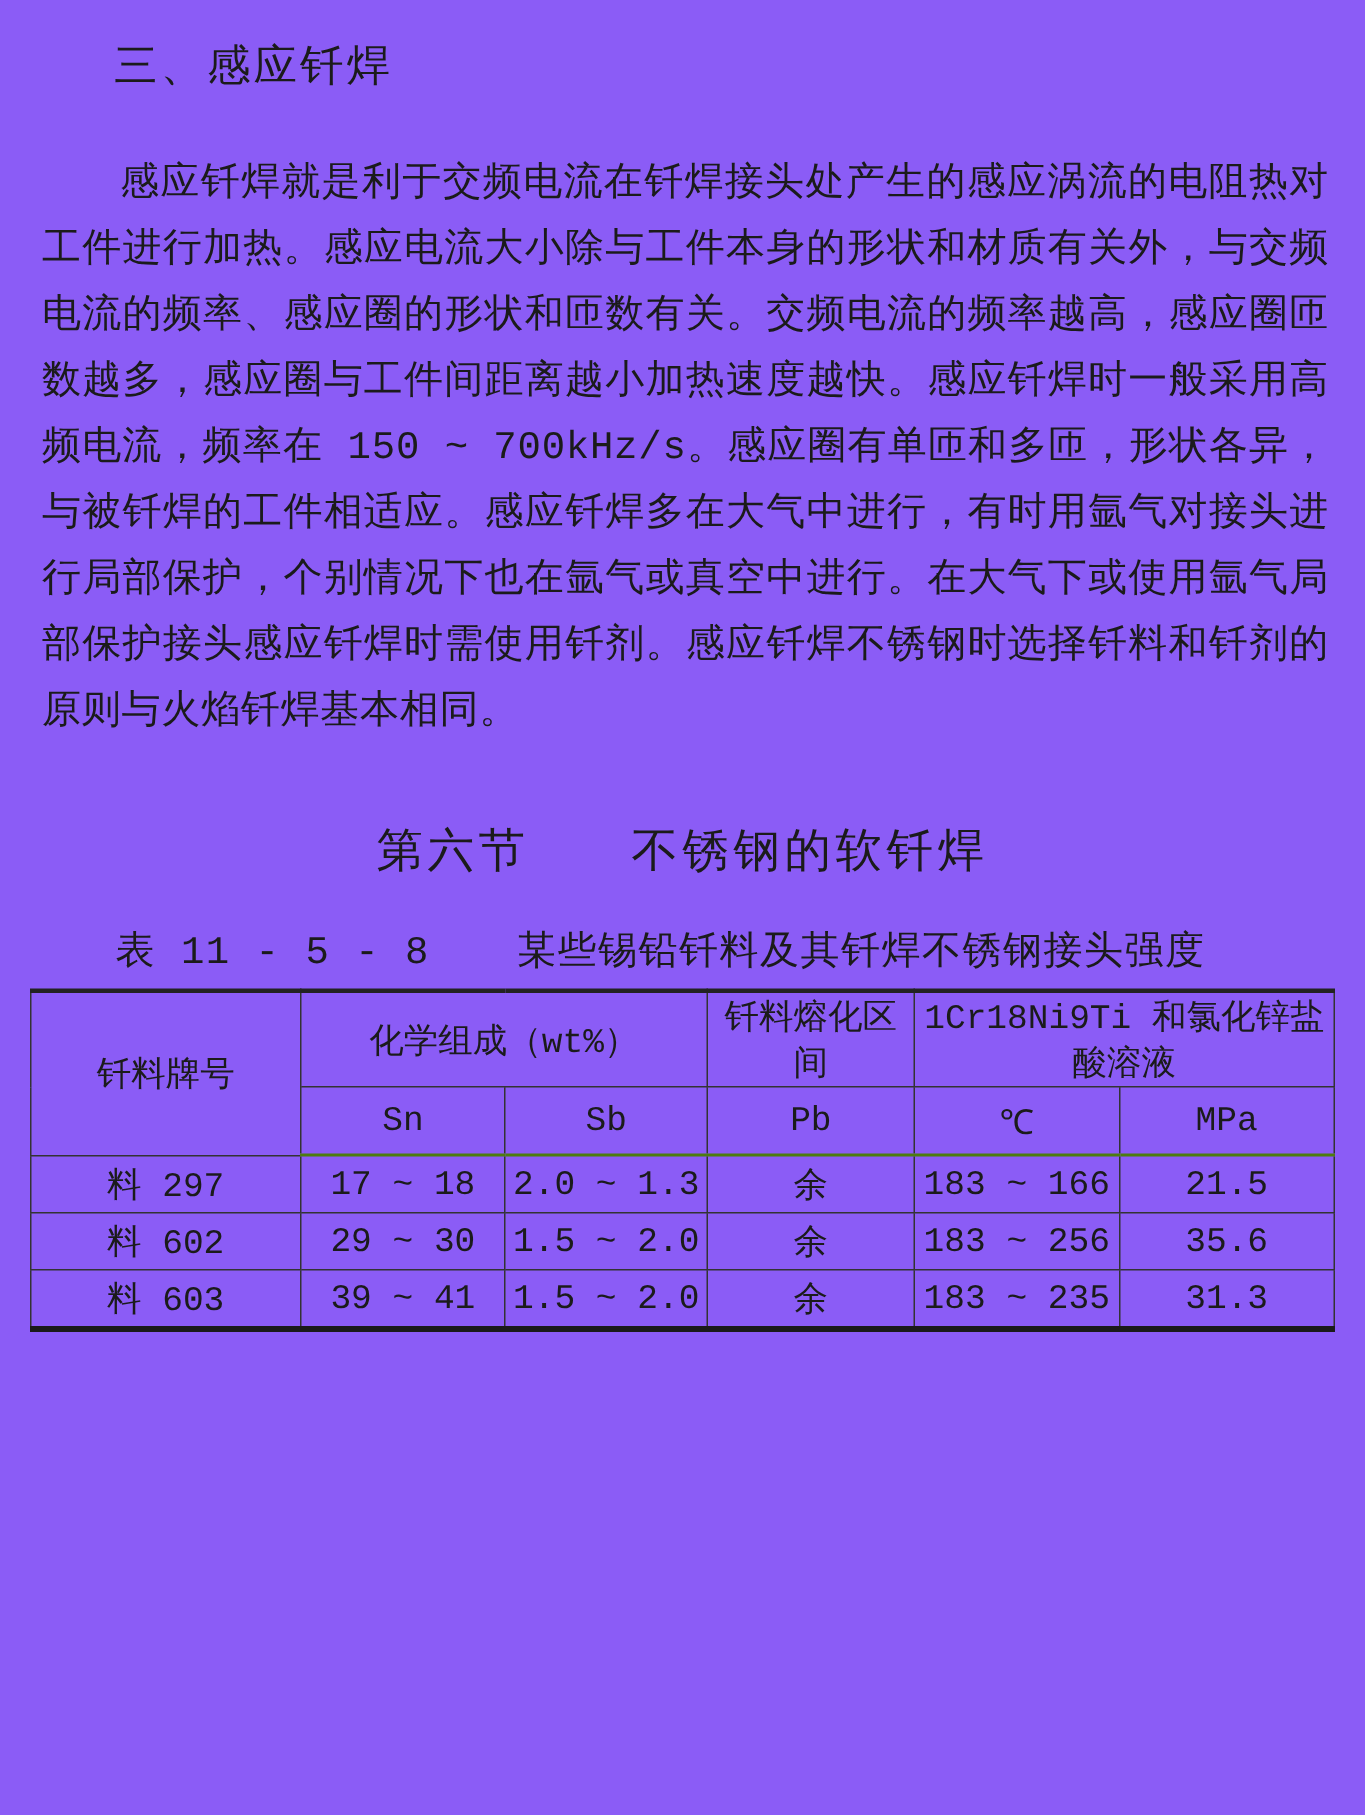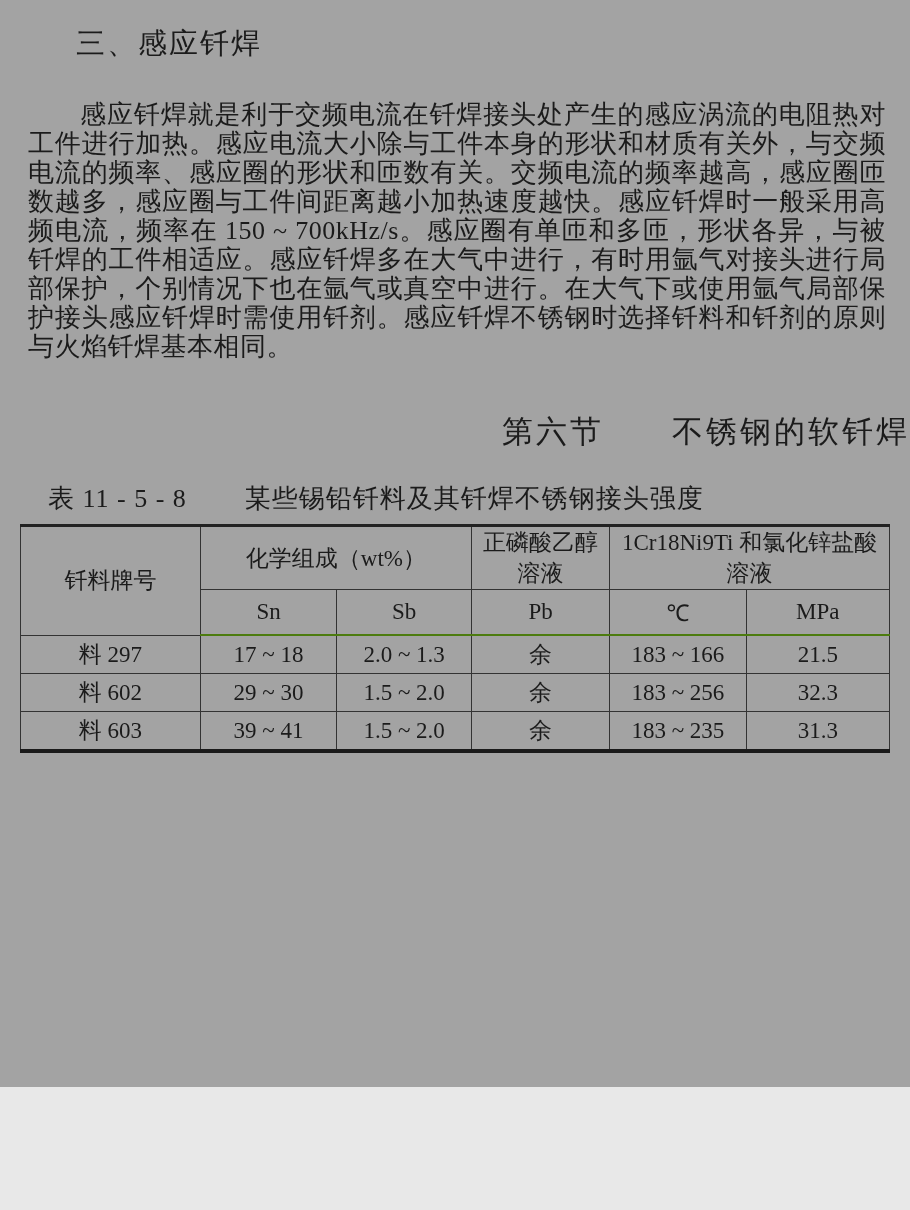--- a/index.html
+++ b/index.html
@@ -1,49 +1,49 @@
 <!DOCTYPE html>
 <html><head>
 <meta charset="utf-8">
 <style>
   html, body { margin: 0; padding: 0; background: #e8e8e8; }
   .page {
     position: relative;
     width: 910px;
-    height: 1087px;
+    height: 1210px;
     margin: 0 auto;
-    background: #a3a3a3;
+    background: #8b5cf6;
     color: #1b1b1b;
-    font-family: Liberation Serif, serif;
+    font-family: Liberation Mono, monospace;
     overflow: hidden;
   }
   .sec3-heading {
     margin: 24px 0 0 76px;
     font-size: 29px;
     font-weight: normal;
     letter-spacing: 2px;
   }
   .body-para {
     margin: 36px 24px 0 28px;
     font-size: 26px;
-    line-height: 29px;
+    line-height: 44px;
     text-align: justify;
     text-indent: 2em;
     letter-spacing: 0.5px;
   }
   .sec6-heading {
     margin: 50px 0 0 0;
-    text-align: right;
+    text-align: center;
     font-size: 31px;
     font-weight: normal;
     letter-spacing: 3px;
   }
   .para2 { margin-top: 86px; }
   .table-caption {
-    margin: 28px 0 0 48px;
+    margin: 28px 0 0 77px;
     font-size: 26px;
     display: flex;
     align-items: baseline;
   }
   .table-caption .cap-label { letter-spacing: 1px; }
   .table-caption .cap-title { margin-left: 58px; letter-spacing: 1px; }
   table.solder {
     margin: 8px 0 0 20px;
     width: 870px;
     border-collapse: collapse;
@@ -94,21 +94,21 @@
         <col class="c-sn">
         <col class="c-sb">
       <col class="c-pb">
         <col class="c-temp">
         <col class="c-mpa">
     </colgroup>
     <thead>
       <tr class="group-row">
         <th rowspan="2">钎料牌号</th>
         <th colspan="2">化学组成（wt%）</th>
-        <th>正磷酸乙醇溶液</th>
+        <th>钎料熔化区间</th>
         <th colspan="2">1Cr18Ni9Ti 和氯化锌盐酸溶液</th>
       </tr>
       <tr class="sub-row">
         <th>Sn</th>
         <th>Sb</th>
         <th>Pb</th>
         <th>℃</th>
         <th>MPa</th>
       </tr>
     </thead>
@@ -120,21 +120,21 @@
         <td>余</td>
         <td>183 ~ 166</td>
         <td>21.5</td>
       </tr>
       <tr>
         <td>料 602</td>
         <td>29 ~ 30</td>
         <td>1.5 ~ 2.0</td>
         <td>余</td>
         <td>183 ~ 256</td>
-        <td>32.3</td>
+        <td>35.6</td>
       </tr>
       <tr>
         <td>料 603</td>
         <td>39 ~ 41</td>
         <td>1.5 ~ 2.0</td>
         <td>余</td>
         <td>183 ~ 235</td>
         <td>31.3</td>
       </tr>
 

